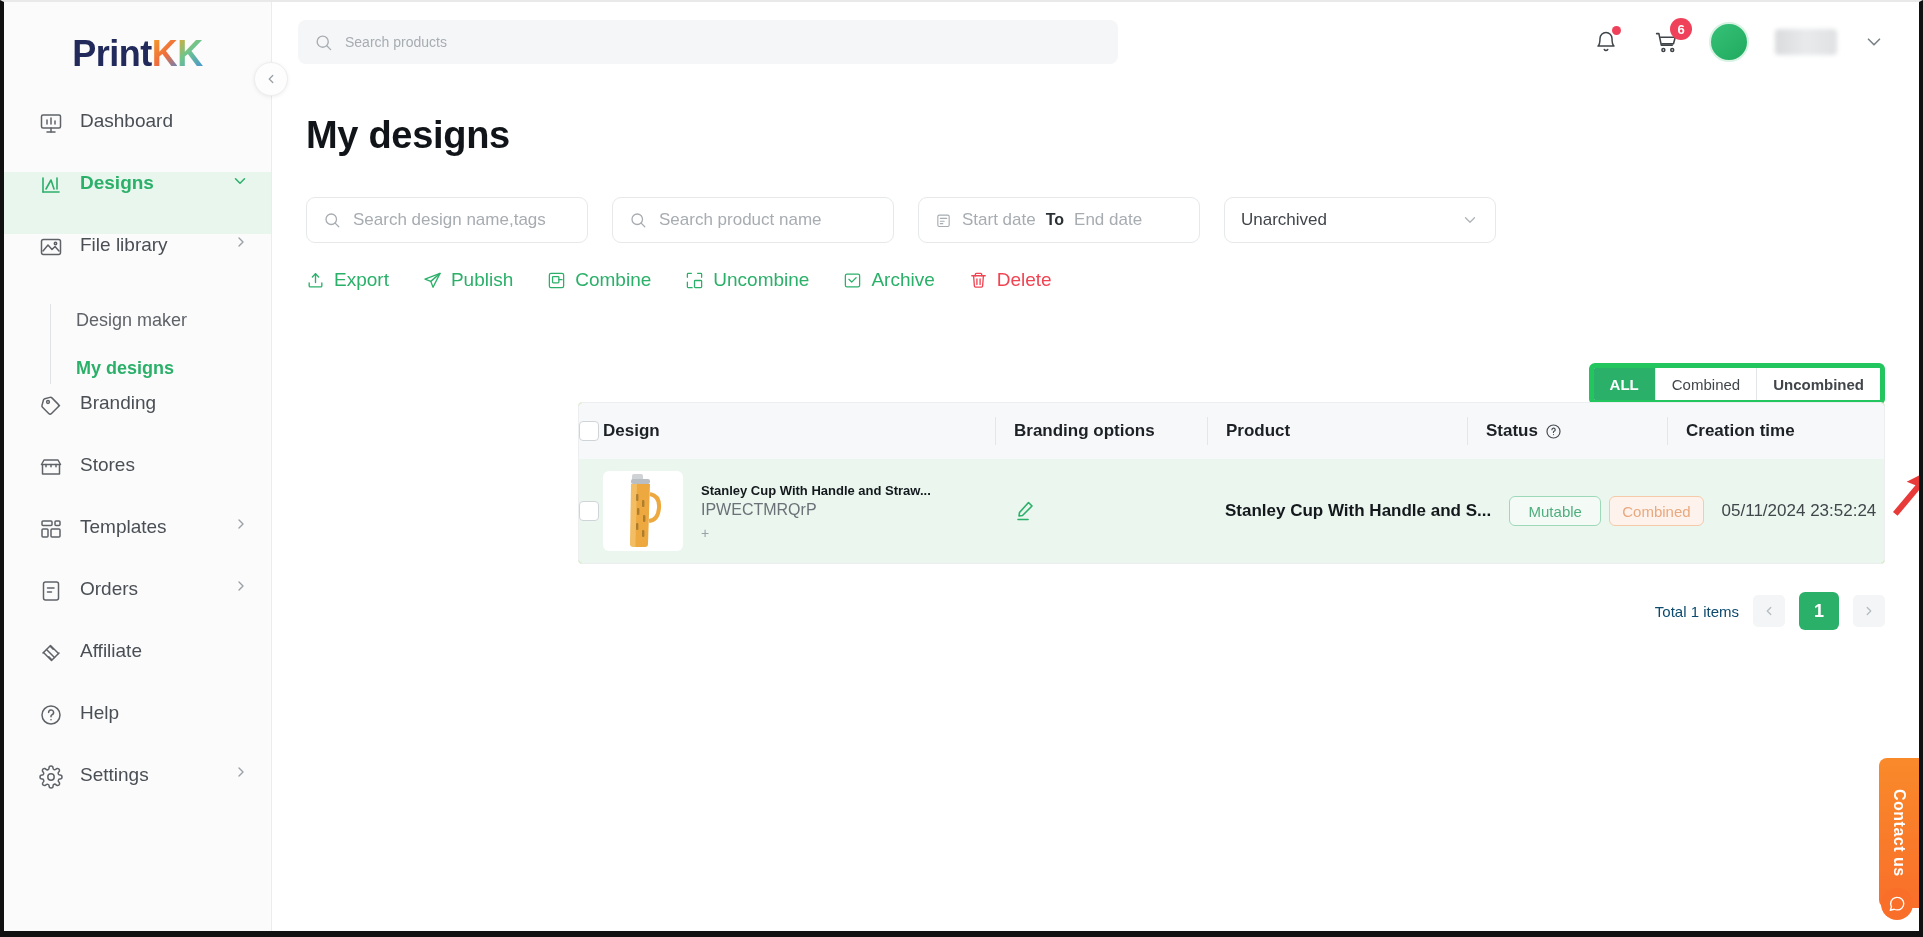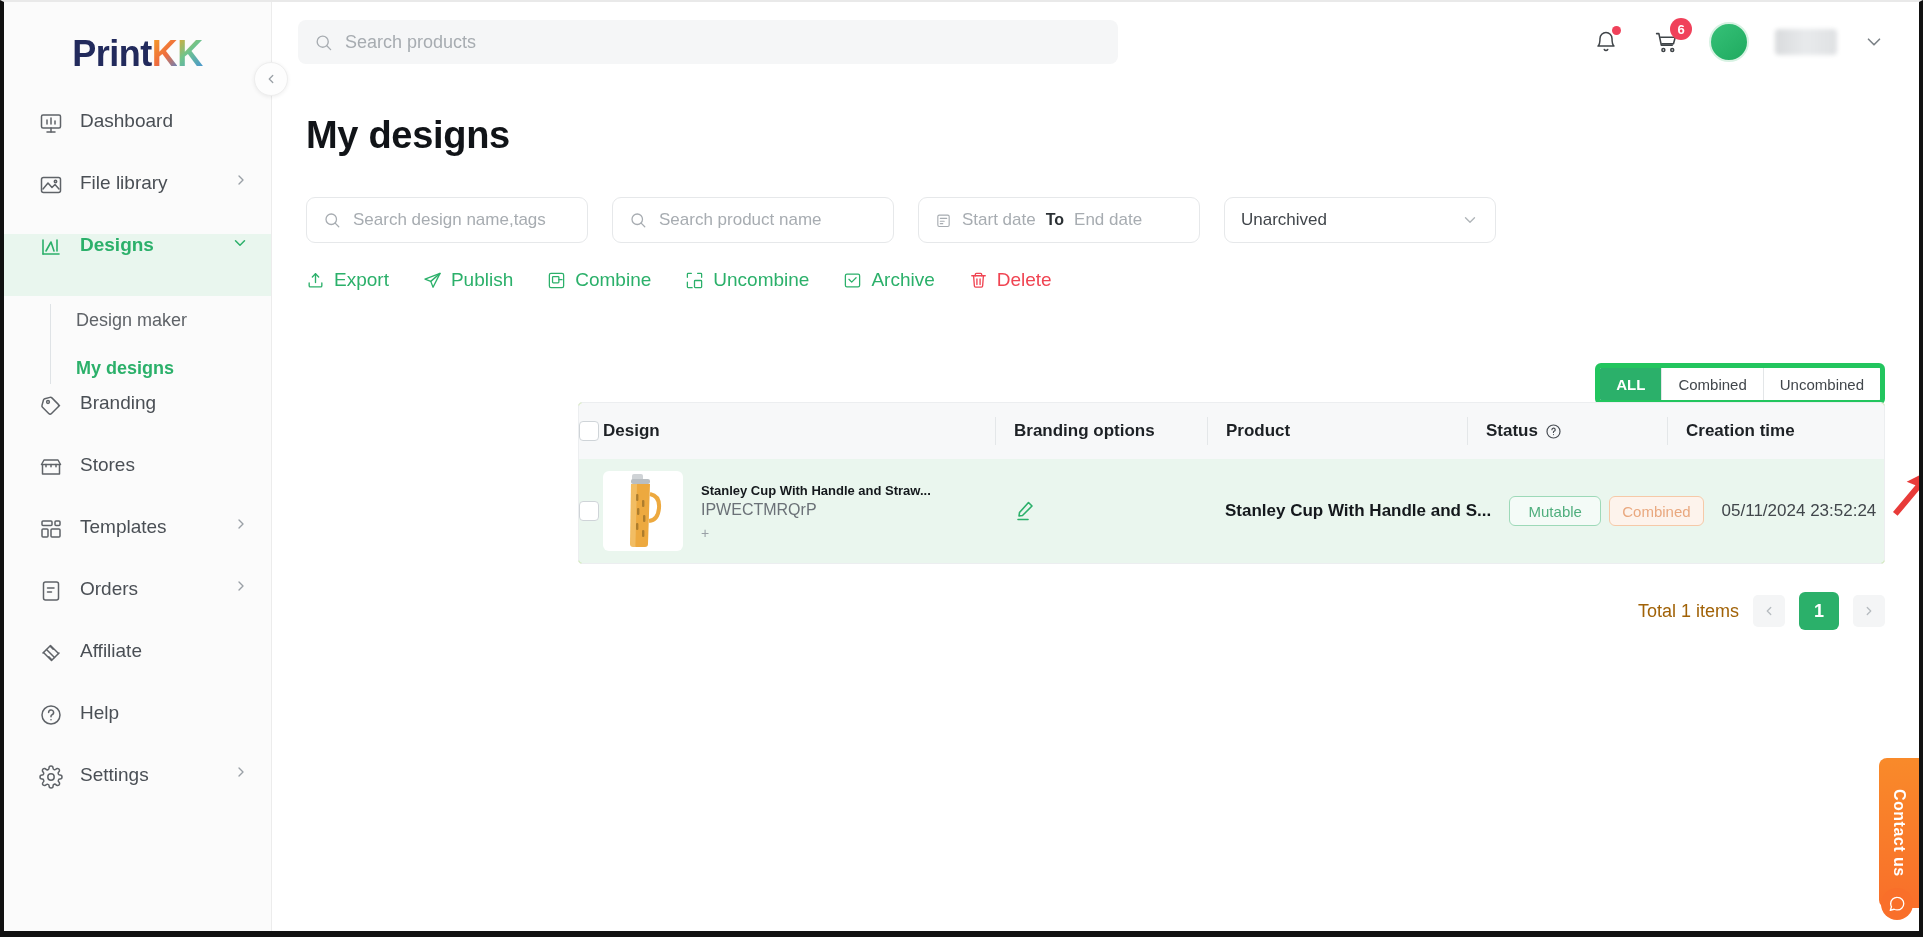--- a/index.html
+++ b/index.html
@@ -87,21 +87,21 @@
     position: absolute; left: 272px; top: 2px; right: 4px; height: 80px;
     background: #ffffff;
     display: flex; align-items: center;
     padding: 0 34px 0 26px;
     z-index: 4;
   }
   .search-products {
     width: 820px; height: 44px; border-radius: 8px;
     background: #f5f6f7;
     display: flex; align-items: center; gap: 12px; padding: 0 16px;
-    color: #a7acb1; font-size: 18px;
+    color: #a7acb1; font-size: 14px;
   }
   .topbar-right {
     margin-left: auto; display: flex; align-items: center; gap: 26px;
   }
   .icon-btn { position: relative; width: 34px; height: 34px; display: flex; align-items: center; justify-content: center; color: #3f4448; }
   .dot-badge {
     position: absolute; top: 1px; right: 2px;
     width: 9px; height: 9px; border-radius: 50%; background: #f0415a;
   }
   .count-badge {
@@ -160,21 +160,21 @@
   .seg-wrap {
     position: absolute; right: 34px; top: 281px;
     display: flex; border: 5px solid #22c55e; border-radius: 6px; overflow: hidden;
     background: #fff;
   }
   .seg {
     height: 32px; padding: 0 16px; display: flex; align-items: center;
     font-size: 15px; color: #41464b; border-right: 1px solid #e3e6e8;
     background: #fff; cursor: pointer;
   }
-  .seg:last-child { border-right: none; }
+  .seg:last-child { border-right: none; font-weight: bold; }
   .seg.active { background: #2bb06a; color: #fff; font-weight: 700; }
 
   
   .table {
     position: absolute; left: 306px; right: 34px; top: 320px;
     border: 1px solid #eceef0; border-radius: 4px; overflow: hidden;
     background: #84cc16;
   }
   .thead {
     display: flex; align-items: center; height: 56px;
@@ -222,21 +222,21 @@
   .time-val { font-size: 17px; color: #41464b; white-space: nowrap; }
 
   
   .arrow-anno { position: absolute; left: 1600px; top: 372px; pointer-events: none; z-index: 8; }
 
   
   .pagination {
     position: absolute; right: 34px; top: 510px;
     display: flex; align-items: center; gap: 14px;
   }
-  .total-txt { font-size: 18px; color: #a16207; }
+  .total-txt { font-size: 15px; color: #0c4a6e; }
   .pg-arrow {
     width: 32px; height: 32px; border-radius: 5px; background: #f4f5f6;
     display: flex; align-items: center; justify-content: center; color: #b6bbbf;
   }
   .pg-num {
     width: 40px; height: 38px; border-radius: 6px; background: #2bb06a;
     color: #fff; font-size: 18px; font-weight: 700;
     display: flex; align-items: center; justify-content: center;
   }
 
@@ -291,49 +291,49 @@
             <line x1="12" y1="17" x2="12" y2="21"></line>
             <line x1="8" y1="21" x2="16" y2="21"></line>
             <line x1="8" y1="13" x2="8" y2="9"></line>
             <line x1="12" y1="13" x2="12" y2="7"></line>
             <line x1="16" y1="13" x2="16" y2="10"></line>
           </svg>
       </span>
       <span class="lbl">Dashboard</span>
     </div>
 
-    <div class="nav-item">
-      <span class="ico">
-        <svg width="24" height="24" viewBox="0 0 24 24" fill="none" stroke="currentColor" stroke-width="1.5" stroke-linecap="round" stroke-linejoin="round">
-            <rect x="2.5" y="4.5" width="19" height="15" rx="2"></rect>
-            <polyline points="4 16 9 10 13 14.5 16 11.5 20 16"></polyline>
-            <circle cx="16.5" cy="8.5" r="1.2"></circle>
-          </svg>
-      </span>
-      <span class="lbl">File library</span>
-      <span class="chev">
-        <svg width="16" height="16" viewBox="0 0 24 24" fill="none" stroke="currentColor" stroke-width="2" stroke-linecap="round" stroke-linejoin="round">
-            <polyline points="9 18 15 12 9 6"></polyline>
-          </svg>
-      </span>
-    </div>
-
     <div class="nav-item active">
       <span class="ico">
         <svg width="24" height="24" viewBox="0 0 24 24" fill="none" stroke="currentColor" stroke-width="1.6" stroke-linecap="round" stroke-linejoin="round">
             <path d="M4 19V5"></path>
             <path d="M4 19h16"></path>
             <path d="M7 16 L12 7 L15 16"></path>
             <path d="M18 16V5"></path>
           </svg>
       </span>
       <span class="lbl">Designs</span>
       <span class="chev">
         <svg width="18" height="18" viewBox="0 0 24 24" fill="none" stroke="currentColor" stroke-width="2" stroke-linecap="round" stroke-linejoin="round">
             <polyline points="6 9 12 15 18 9"></polyline>
+          </svg>
+      </span>
+    </div>
+
+    <div class="nav-item">
+      <span class="ico">
+        <svg width="24" height="24" viewBox="0 0 24 24" fill="none" stroke="currentColor" stroke-width="1.5" stroke-linecap="round" stroke-linejoin="round">
+            <rect x="2.5" y="4.5" width="19" height="15" rx="2"></rect>
+            <polyline points="4 16 9 10 13 14.5 16 11.5 20 16"></polyline>
+            <circle cx="16.5" cy="8.5" r="1.2"></circle>
+          </svg>
+      </span>
+      <span class="lbl">File library</span>
+      <span class="chev">
+        <svg width="16" height="16" viewBox="0 0 24 24" fill="none" stroke="currentColor" stroke-width="2" stroke-linecap="round" stroke-linejoin="round">
+            <polyline points="9 18 15 12 9 6"></polyline>
           </svg>
       </span>
     </div>
 
     <div class="subnav">
       <div class="sub-item">
         <span>Design maker</span>
       </div>
       <div class="sub-item active">
         <span>My designs</span>

